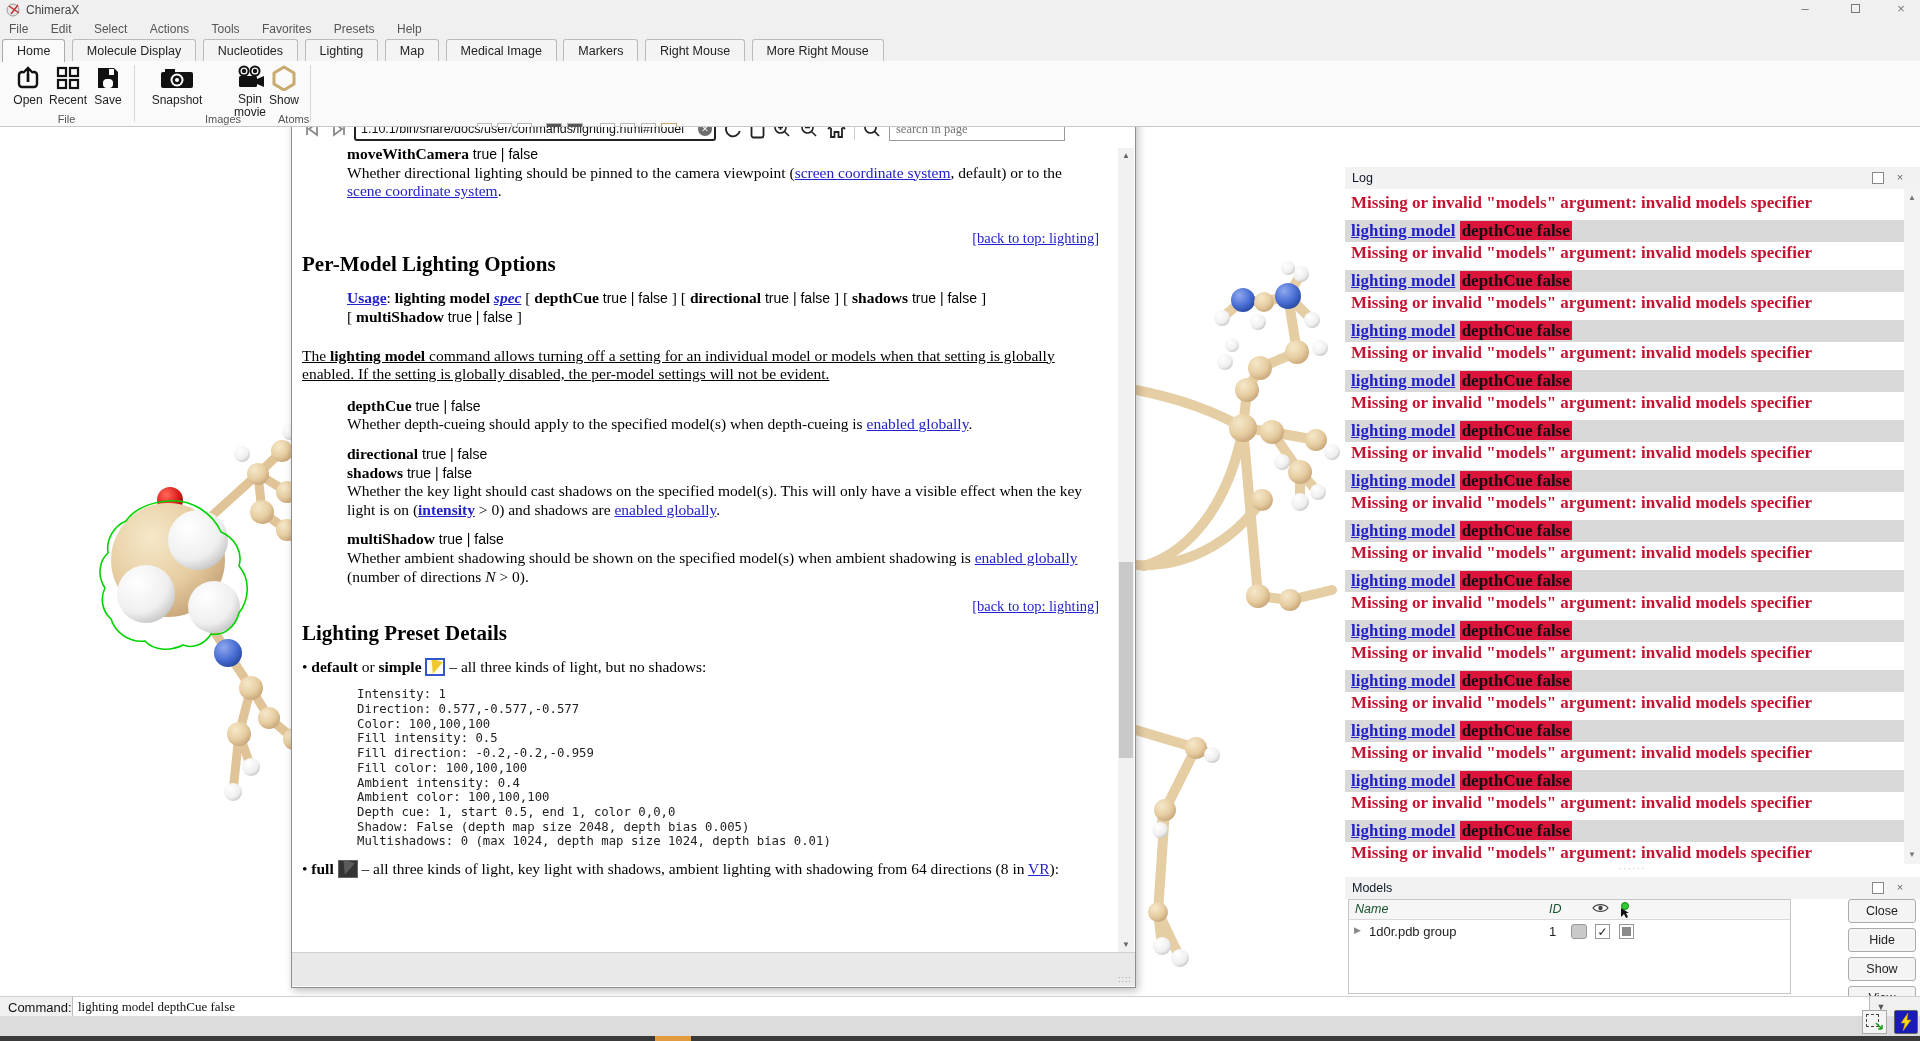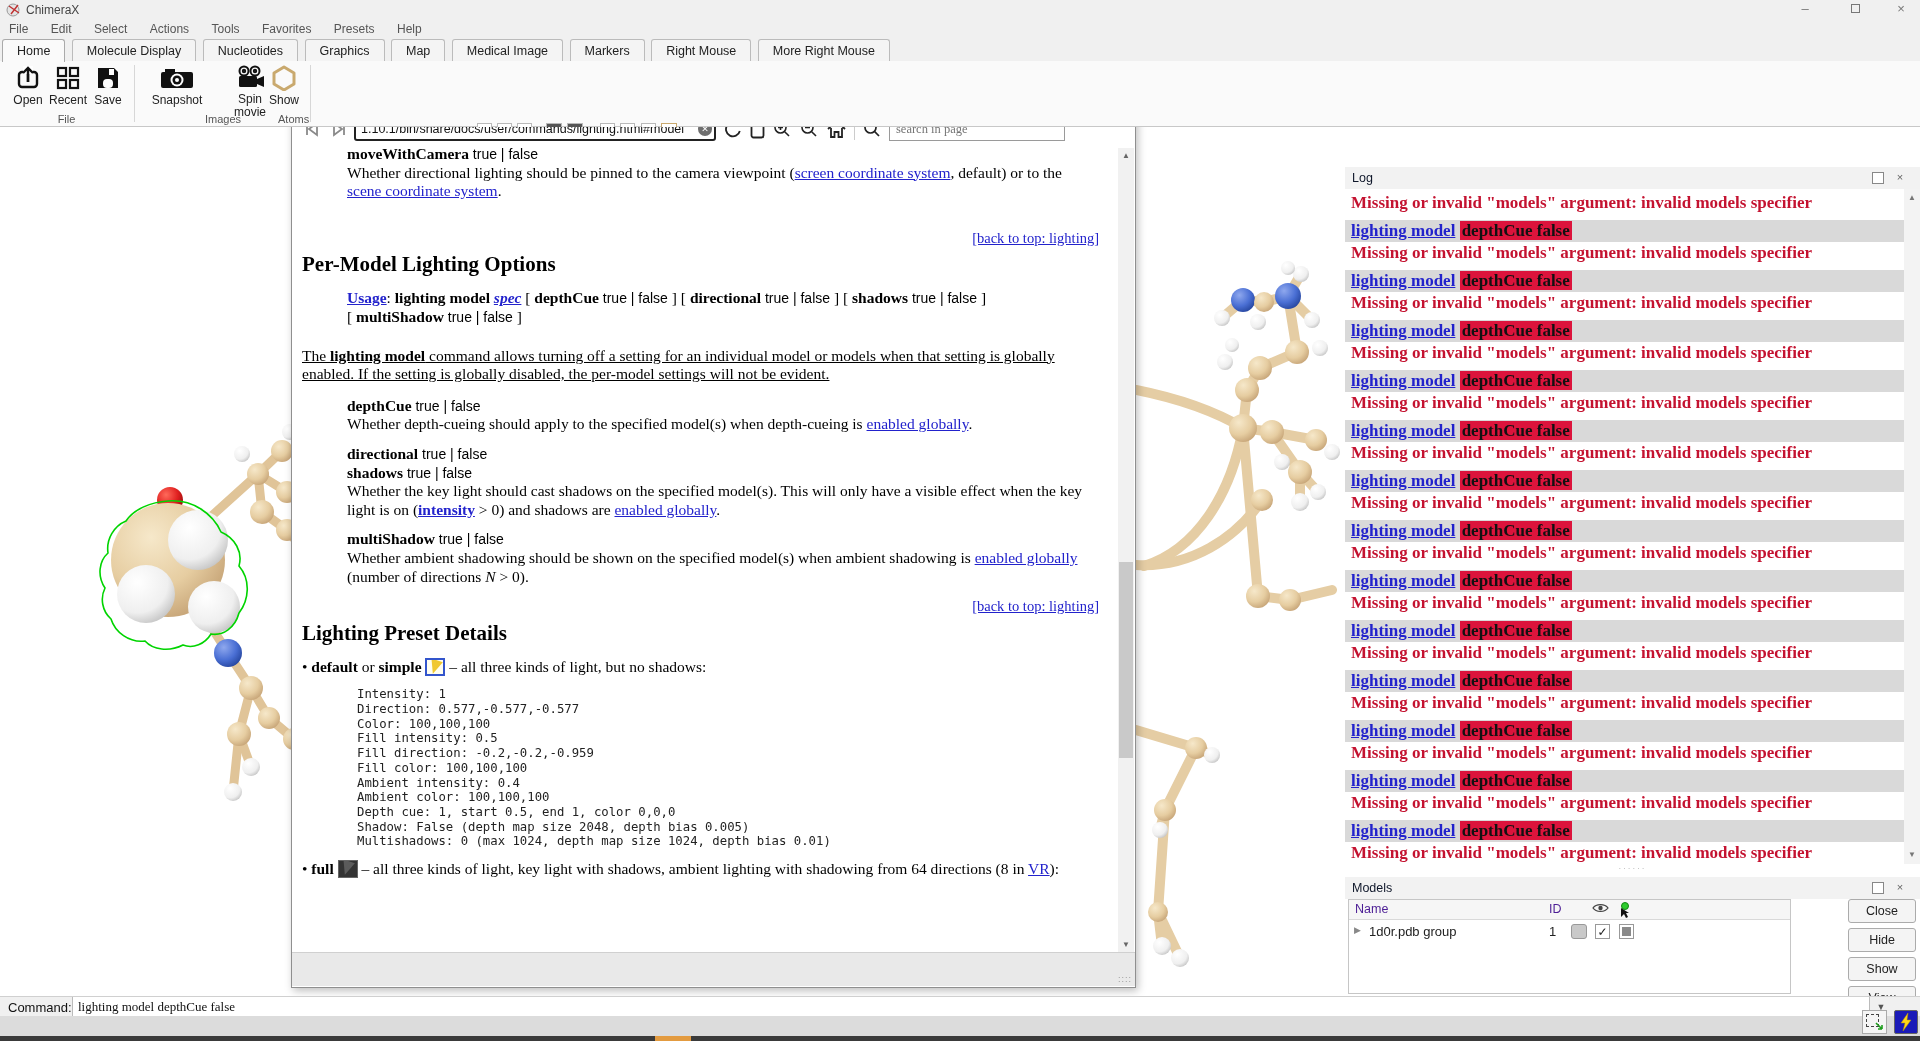--- a/index.html
+++ b/index.html
@@ -100,21 +100,21 @@
   #logsb .arr { position:absolute; left:0; width:16px; height:14px; font-size:8px; color:#777;
     text-align:center; line-height:14px; }
 
   #splitter { position:absolute; left:1345px; top:737px; width:575px; height:13px; text-align:center;
     color:#b5b5b5; font-size:8px; letter-spacing:2px; line-height:10px; }
 
   
   #modpanel { position:absolute; left:1345px; top:750px; width:575px; height:119px; background:#fff; }
   #modtable { position:absolute; left:3px; top:22px; width:443px; bottom:2px; border:1px solid #c6c6c6; background:#fff; }
   #modhdr { position:absolute; left:0; top:0; right:0; height:20px; background:#f6f6f6;
-    border-bottom:1px solid #d9d9d9; font-size:12.5px; color:#4c1d95; }
+    border-bottom:1px solid #d9d9d9; font-size:12.5px; color:#14532d;font-style:italic; }
   #modhdr .c, .mrow .c { position:absolute; top:2px; }
   .c-name{ left:6px; width:170px; } .c-id{ left:200px; } .c-eye{ left:243px; top:1px; } .c-sel{ left:268px; top:0px; }
   .mrow { position:absolute; left:0; top:21px; right:0; height:22px; font-size:13px; color:#222; }
   .mrow .tri { position:absolute; left:5px; top:4px; font-size:9px; color:#888; }
   .mrow .c-name { left:20px; top:3px; }
   .mrow .c-id { top:3px; }
   .mini-btn { position:absolute; left:222px; top:3px; width:16px; height:15px; background:#c9c9c9;
     border:1px solid #999; border-radius:3px; }
   .mini-chk { position:absolute; left:246px; top:3px; width:15px; height:15px; background:#fff;
     border:1px solid #999; font-size:12px; line-height:14px; text-align:center; color:#222; }
@@ -167,21 +167,21 @@
   <span class="menu-item">Tools</span>
   <span class="menu-item">Favorites</span>
   <span class="menu-item">Presets</span>
   <span class="menu-item">Help</span>
 </div>
 
 <div id="tabbar">
   <span class="tab active">Home</span>
   <span class="tab">Molecule Display</span>
   <span class="tab">Nucleotides</span>
-  <span class="tab">Graphics</span>
+  <span class="tab">Lighting</span>
   <span class="tab">Map</span>
   <span class="tab">Medical Image</span>
   <span class="tab">Markers</span>
   <span class="tab">Right Mouse</span>
   <span class="tab">More Right Mouse</span>
 </div>
 
 <div id="ribbon">
   <div class="rgroup" style="left:0; width:133px;">
     <div class="rbtn" style="left:2px;">

